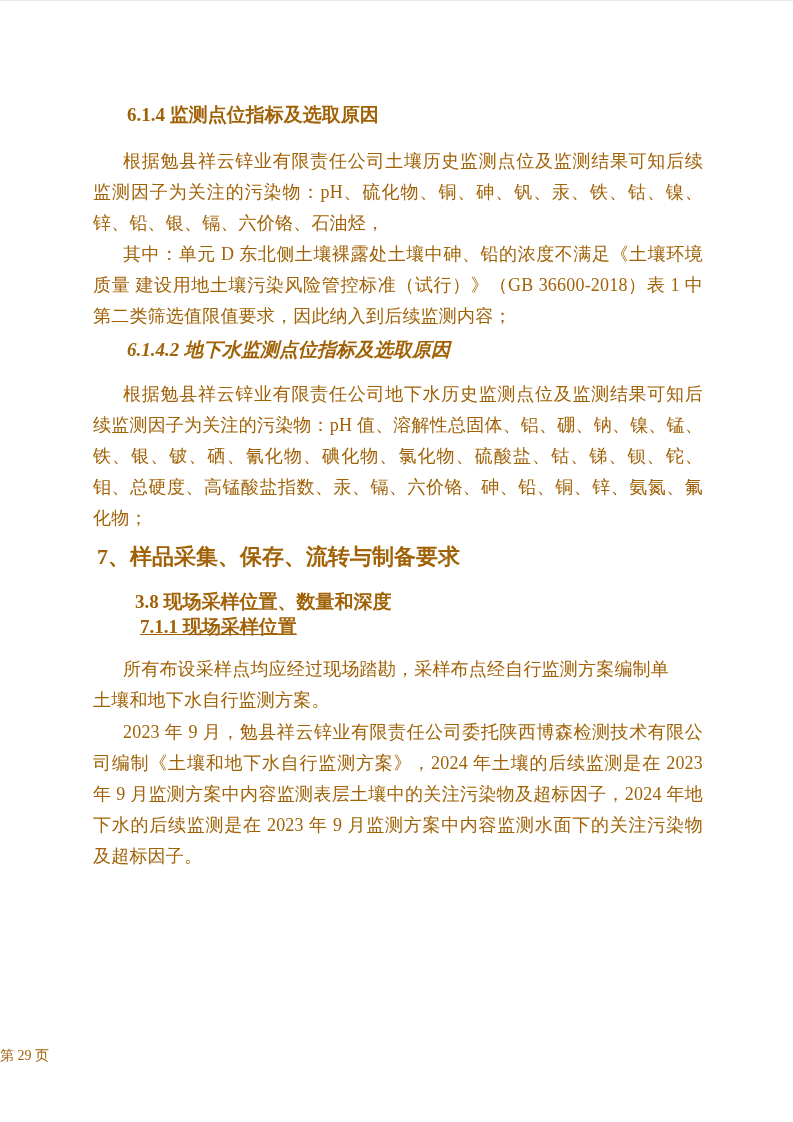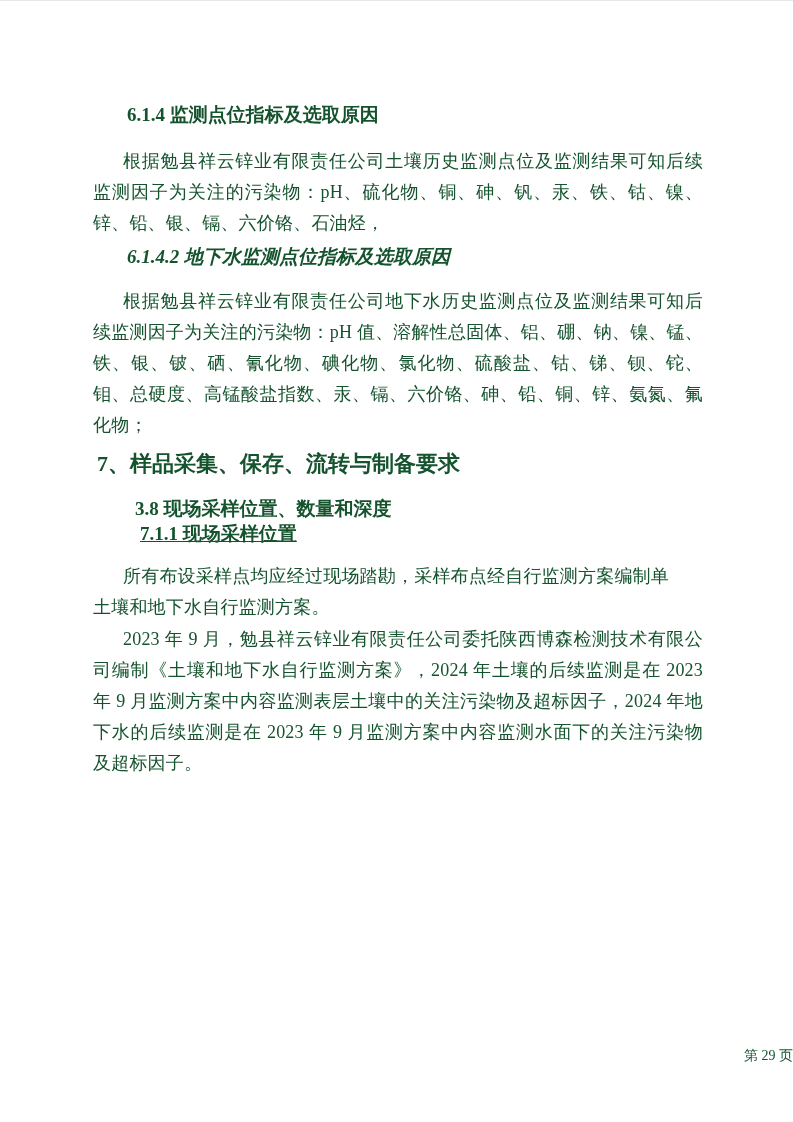--- a/index.html
+++ b/index.html
@@ -5,21 +5,21 @@
   html, body {
     margin: 0;
     padding: 0;
     background: #ffffff;
   }
   .page {
     position: relative;
     width: 793px;
     height: 1122px;
     background: #ffffff;
-    color: #14532d;
+    color: #a16207;
     font-family: "Liberation Serif", "DejaVu Serif", serif;
     overflow: hidden;
     box-sizing: border-box;
     border-top: 1px solid #e8e8e8;
   }
   .content {
     position: absolute;
     top: 0;
     left: 93px;
     width: 610px;
@@ -74,36 +74,37 @@
     text-align: left;
   }
   .para-last {
     margin-top: 1px;
   }
   .footer {
     position: absolute;
     top: 1046px;
     left: 0;
     width: 100%;
-    text-align: right;
+    text-align: left;
     font-size: 14px;
     line-height: 18px;
   }
 </style>
 </head>
 <body>
 
 <div class="page">
   <div class="content">
 
     <div class="h3">6.1.4 监测点位指标及选取原因</div>
 
 
     <p class="para">根据勉县祥云锌业有限责任公司土壤历史监测点位及监测结果可知后续监测因子为关注的污染物：pH、硫化物、铜、砷、钒、汞、铁、钴、镍、锌、铅、银、镉、六价铬、石油烃，</p>
 
+    <p class="para">其中：单元 D 东北侧土壤裸露处土壤中砷、铅的浓度不满足《土壤环境质量 建设用地土壤污染风险管控标准（试行）》（GB 36600-2018）表 1 中第二类筛选值限值要求，因此纳入到后续监测内容；</p>
 
     <div class="h4 h4-second">6.1.4.2 地下水监测点位指标及选取原因</div>
 
     <p class="para">根据勉县祥云锌业有限责任公司地下水历史监测点位及监测结果可知后续监测因子为关注的污染物：pH 值、溶解性总固体、铝、硼、钠、镍、锰、铁、银、铍、硒、氰化物、碘化物、氯化物、硫酸盐、钴、锑、钡、铊、钼、总硬度、高锰酸盐指数、汞、镉、六价铬、砷、铅、铜、锌、氨氮、氟化物；</p>
 
 
     <div class="h1">7、样品采集、保存、流转与制备要求</div>
 
     <div class="h2">3.8 现场采样位置、数量和深度</div>
 

